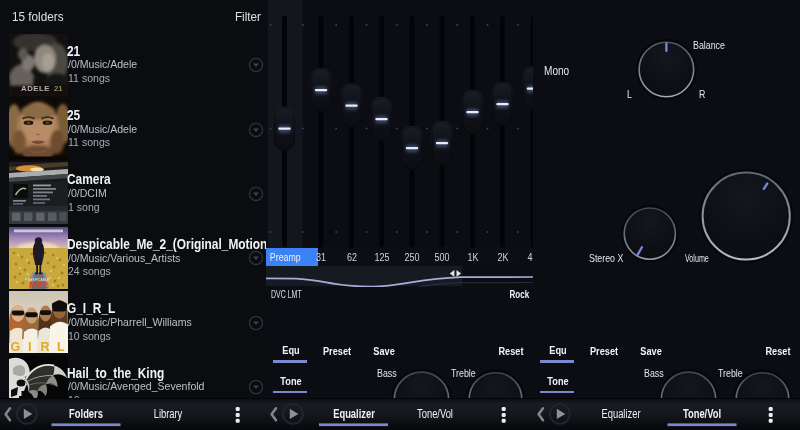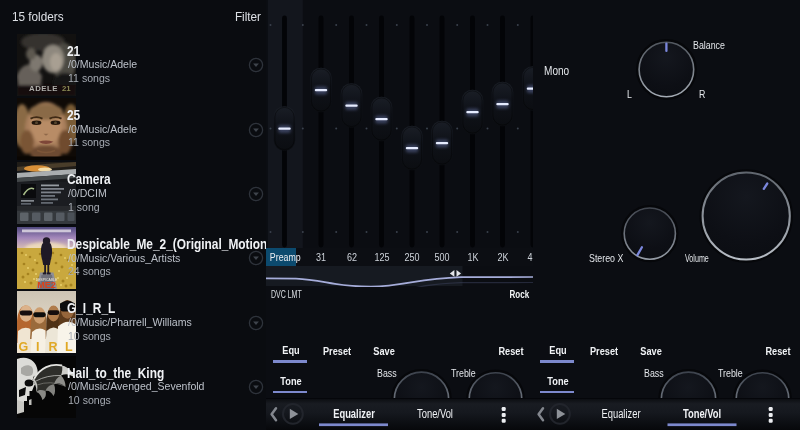--- a/index.html
+++ b/index.html
@@ -4,35 +4,35 @@
 * { margin:0; padding:0; box-sizing:border-box; }
 html,body { width:800px; height:430px; background:#0b0d12; overflow:hidden;
   font-family:"Liberation Sans",sans-serif; }
 body { transform:translateZ(0); will-change:transform; filter:blur(0.3px); }
 .panel { position:absolute; top:0; width:267px; height:430px; overflow:hidden; background:#0b0d12; }
 .babs { position:absolute; left:0; top:0; }
 .hdr { position:absolute; top:9.5px; font-size:13.5px; color:#dde0e5; line-height:1;
   transform:scaleX(0.87); transform-origin:0 50%; white-space:nowrap; }
 .flt { transform-origin:100% 50%; }
 .item { position:absolute; left:0; width:266px; height:62px; }
-.cov { position:absolute; left:17px; top:0; width:59px; height:62px; overflow:hidden; }
+.cov { position:absolute; left:9px; top:0; width:59px; height:62px; overflow:hidden; }
 .ttl { position:absolute; left:67px; top:10.1px; font-size:14px; font-weight:700; color:#f0f2f5;
   white-space:nowrap; line-height:1; transform:scaleX(0.85); transform-origin:0 0; }
 .sub,.sub2 { position:absolute; left:67.5px; font-size:11.6px; color:#bcc1c9; white-space:nowrap;
   line-height:1; transform:scaleX(0.91); transform-origin:0 0; }
 .sub2 { color:#a7acb4; }
 .drop { position:absolute; left:247.5px; top:23.5px; }
 .bbar { position:absolute; left:0; top:398px; width:267px; height:32px;
   background:linear-gradient(180deg,#0c0e12 0%,#191c22 16%,#15181e 45%,#0b0d11 82%,#07080b 100%);
   border-top:1px solid #05060a; }
 .tab { position:absolute; top:8.8px; font-size:12px; color:#f0f2f5; line-height:1; white-space:nowrap;
   transform:translateX(-50%) scaleX(0.78); }
 .lrow { position:absolute; left:0; top:247.5px; width:267px; height:18px; background:#0c0e13; }
-.plbl { position:absolute; left:0; top:0; width:30px; height:18.5px; background:#0c4a6e;
-  color:#eceef2; font-size:11px; text-align:center; line-height:18px; }
+.plbl { position:absolute; left:0; top:0; width:52px; height:18.5px; background:#3b82f6;
+  color:#eceef2; font-size:11px; text-align:left; line-height:18px; }
 .plbl span { display:inline-block; transform:scaleX(0.8); }
 .blbl { position:absolute; top:0; color:#ced3da; font-size:11px; line-height:18px;
   transform:translateX(-50%) scaleX(0.82); }
 .dvc { position:absolute; left:4.5px; top:289.8px; font-size:10px; color:#dce0e5; line-height:1;
   transform:scaleX(0.70); transform-origin:0 0; }
 .rock { position:absolute; right:3.5px; top:288.8px; font-size:11.5px; font-weight:700; color:#f2f4f6;
   line-height:1; transform:scaleX(0.70); transform-origin:100% 0; }
 .ctr { position:absolute; left:0; top:0; width:267px; height:398px;margin-top:35px; }
 .btn { position:absolute; font-size:11.5px; font-weight:700; color:#f0f2f5; line-height:1;
   white-space:nowrap; transform:translateX(-50%) scaleX(0.8); }
@@ -306,20 +306,33 @@
 <path d="M20,29 Q33,24 48,30" stroke="#8a8a86" stroke-width="0.9" fill="none" opacity="0.7"></path>
 </g>
 </svg></div>
  <div class="ttl">Hail_to_the_King</div>
  <div class="sub" style="top:24.8px">/0/Music/Avenged_Sevenfold</div>
  <div class="sub2" style="top:38.4px">10 songs</div>
  <svg class="drop" width="16" height="16" viewBox="0 0 16 16">
         <circle cx="8" cy="8" r="6.6" fill="none" stroke="#2e333b" stroke-width="1.3"></circle>
         <path d="M5.1,6.5 L10.9,6.5 L8,10 Z" fill="#3f444c"></path>
       </svg>
+</div>
+<div class="bbar">
+ <svg class="babs" width="267" height="32" viewBox="0 0 267 32">
+  <path d="M 10,9.2 L 5.6,15.2 L 10,21.2" fill="none" stroke="#83878e" stroke-width="2.5" stroke-linecap="round" stroke-linejoin="round"></path>
+  <circle cx="26.9" cy="14.9" r="9.9" fill="none" stroke="#22252c" stroke-width="2"></circle>
+  <path d="M 23.8,9.8 L 32.3,14.9 L 23.8,20 Z" fill="#8e9298"></path>
+  <rect x="51.5" y="24.4" width="69" height="2.7" fill="#7d89cd"></rect>
+  <rect x="235.7" y="8.0" width="4" height="4" rx="1.2" fill="#eceef1"></rect>
+  <rect x="235.7" y="13.9" width="4" height="4" rx="1.2" fill="#eceef1"></rect>
+  <rect x="235.7" y="19.8" width="4" height="4" rx="1.2" fill="#eceef1"></rect>
+ </svg>
+ <div class="tab" style="left:86.0px;font-weight:700">Folders</div>
+ <div class="tab" style="left:168.0px;font-weight:400">Library</div>
 </div>
 </div>
 <div class="panel" style="left:266px">
 <svg class="babs" width="267" height="248" viewBox="0 0 267 248">
       <rect x="1.8" y="0" width="35" height="248" fill="#13161d"></rect>
       <circle cx="4.5" cy="25" r="1" fill="#3a414c"></circle>
       <circle cx="36.8" cy="25" r="1" fill="#3a414c"></circle>
       <circle cx="70.2" cy="25" r="1" fill="#3a414c"></circle>
       <circle cx="100.5" cy="25" r="1" fill="#3a414c"></circle>
       <circle cx="130.8" cy="25" r="1" fill="#3a414c"></circle>

